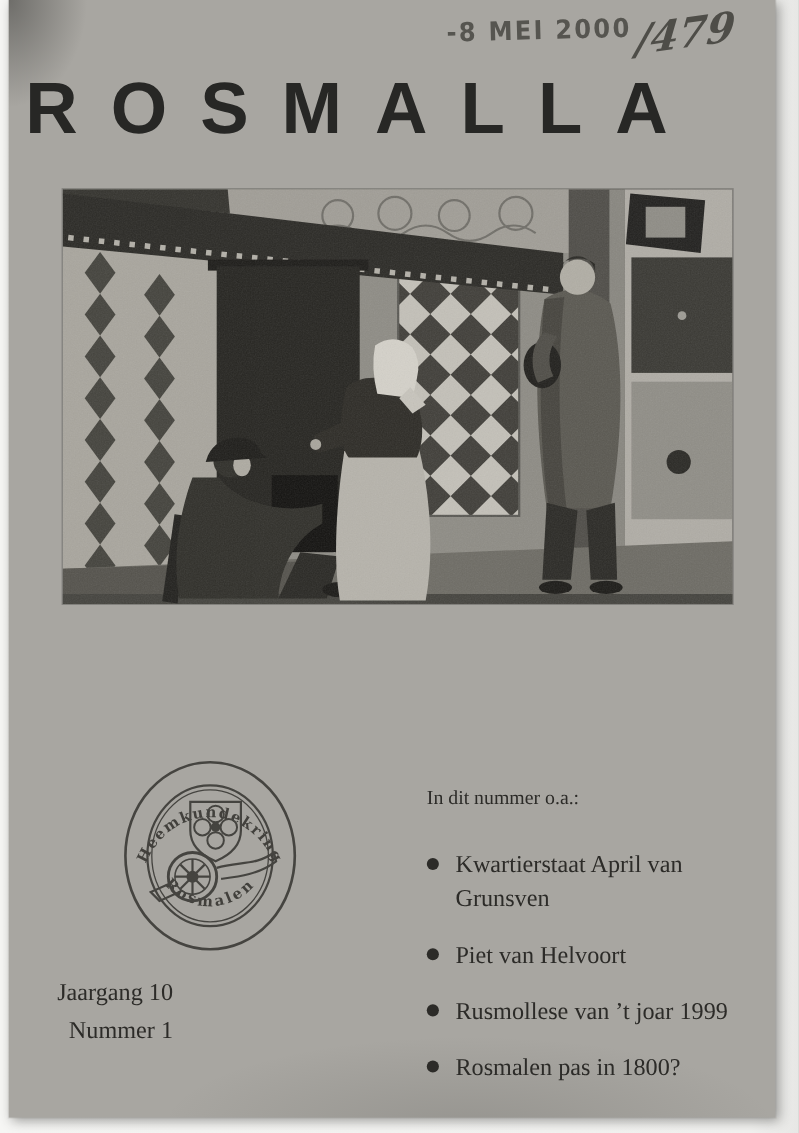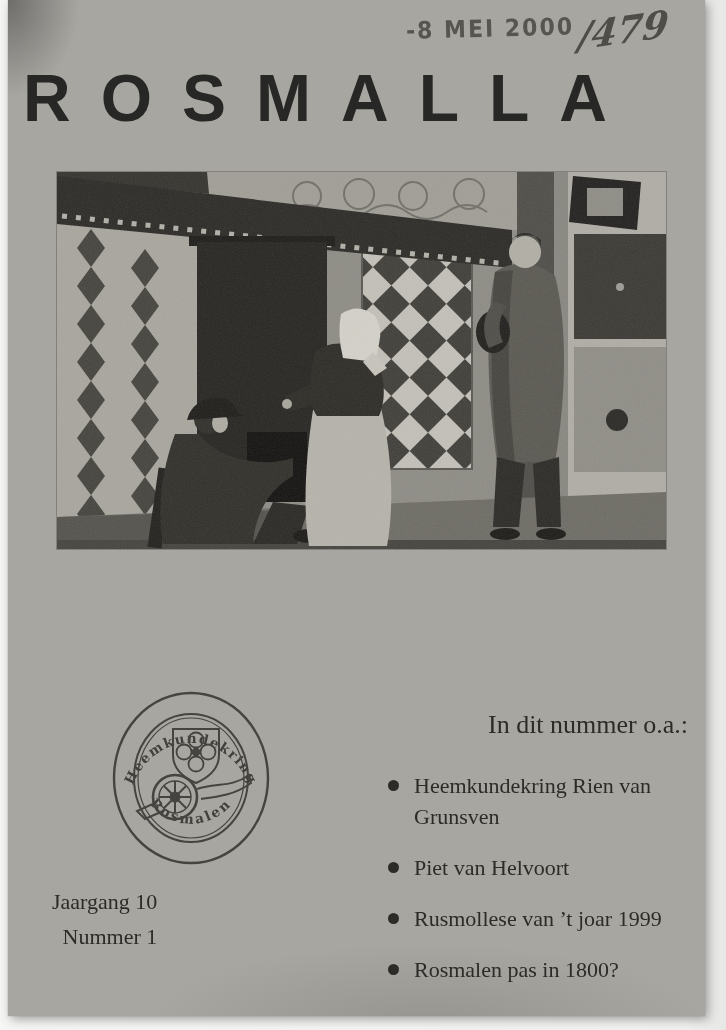--- a/index.html
+++ b/index.html
@@ -44,21 +44,21 @@
     background:#93918b;outline:1px solid rgba(60,60,56,.35);}
   .photo svg{display:block;width:100%;height:100%;}
   
   .logo{position:absolute;left:103px;top:691px;width:160px;height:174px;opacity:.88;}
   .logo svg{display:block;width:100%;height:100%;}
   .logo text{
     font-family:"DejaVu Serif", serif;font-weight:bold;fill:#34332f;
   }
   
   .contents{position:absolute;left:380px;top:708px;width:300px;color:#2c2b28;}
-  .contents-heading{font-size:26px;line-height:34px;margin:0 0 28px 0;font-weight:normal;text-align:right;}
+  .contents-heading{font-size:18px;line-height:34px;margin:0 0 28px 0;font-weight:normal;}
   .contents-list{list-style:none;margin:0;padding:0;}
   .contents-item{display:flex;gap:15px;margin:0 0 20px 0;font-size:22px;line-height:31px;}
   .bullet-dot{flex:none;width:11px;height:11px;border-radius:50%;background:#2c2b28;margin-top:10px;}
   
   .issue-info{position:absolute;left:44px;top:884px;color:#2c2b28;
     font-size:22px;line-height:35px;text-align:right;}
 </style>
 </head>
 <body>
 
@@ -235,21 +235,21 @@
           <path d="M 44,112 L 26,120 L 34,128 L 52,120"></path>
         </g>
       </svg>
     </div>
 
     <div class="contents">
       <p class="contents-heading">In dit nummer o.a.:</p>
       <ul class="contents-list">
         <li class="contents-item">
           <span class="bullet-dot"></span>
-          <span>Heemkundekring Rien van Grunsven</span>
+          <span>Kwartierstaat April van Grunsven</span>
         </li>
         <li class="contents-item">
           <span class="bullet-dot"></span>
           <span>Piet van Helvoort</span>
         </li>
         <li class="contents-item">
           <span class="bullet-dot"></span>
           <span>Rusmollese van ’t joar 1999</span>
         </li>
         <li class="contents-item">

